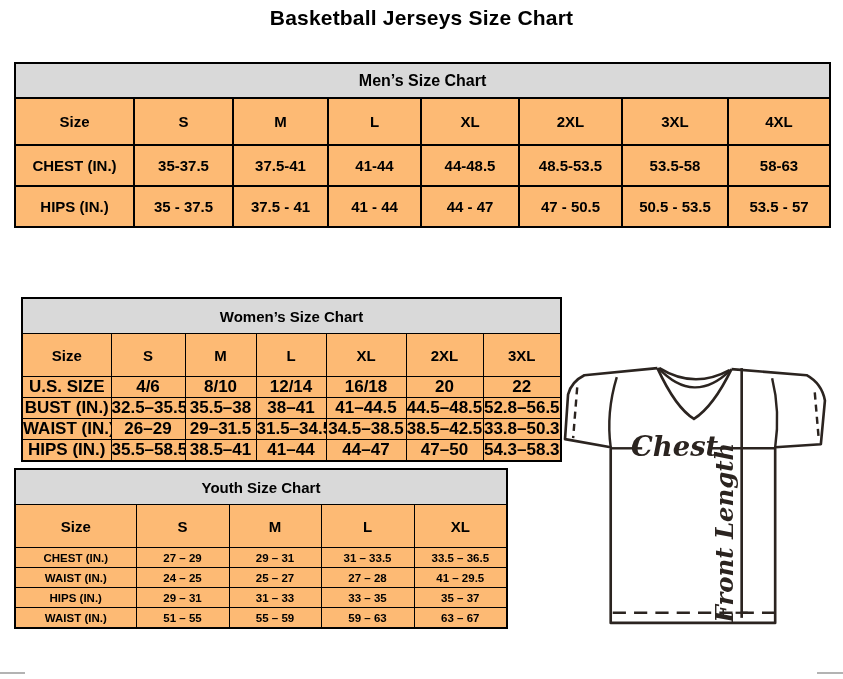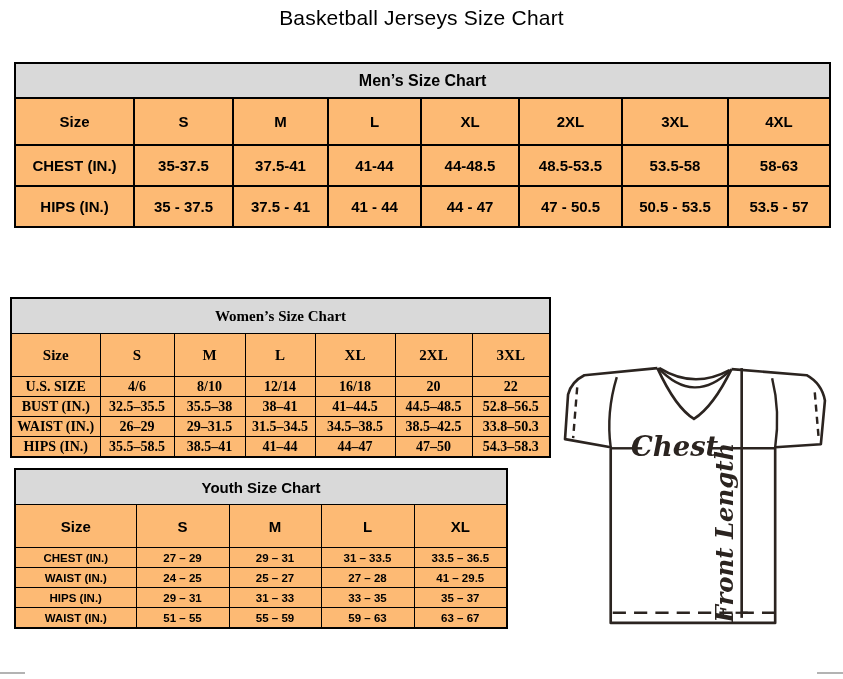--- a/index.html
+++ b/index.html
@@ -2,41 +2,41 @@
 <html style="--header_bg: #d9d9d9; --border: #000000; --diagram_stroke: #2b2420;"><head>
 <meta charset="utf-8">
 <style>
   html,body{margin:0;padding:0;background:#fff;}
   #canvas{
     position:relative;width:843px;height:679px;background:#ffffff;
     font-family:"Liberation Sans",sans-serif;overflow:hidden;color:#000;
   }
   .page-title{
     position:absolute;top:6px;left:0;width:100%;text-align:center;
-    font-size:21px;font-weight:normal;letter-spacing:.2px;
+    font-size:21px;font-weight:bold;letter-spacing:.2px;
   }
   table.size-chart{
     position:absolute;border-collapse:collapse;table-layout:fixed;background:#fdba74;
     border:2.5px solid #000;
   }
   table.size-chart td, table.size-chart th{
     border:2px solid #000;text-align:center;vertical-align:middle;
     font-weight:bold;padding:0;overflow:hidden;white-space:nowrap;
   }
   table.small td, table.small th{border-width:1.5px;}
   tr.caption-row td{background:var(--header_bg,#d9d9d9);font-size:16px;height:33px;}
   
   #mens-table{left:14px;top:62px;width:815px;}
   #mens-table tr.header-row th{height:45px;font-size:15px;}
   #mens-table tr.data-row td{height:39px;font-size:15px;}
   
-  #womens-table{left:10px;top:297px;width:539px;font-family:Liberation Serif, serif;}
+  #womens-table{left:21px;top:297px;width:539px;}
   #womens-table tr.caption-row td{height:34px;font-size:15px;}
   #womens-table tr.header-row th{height:42px;font-size:15px;}
-  #womens-table tr.data-row td{height:19px;font-size:14px;}
+  #womens-table tr.data-row td{height:19px;font-size:17px;}
   
   #youth-table{left:14px;top:468px;width:492px;}
   #youth-table tr.caption-row td{height:34px;font-size:15px;}
   #youth-table tr.header-row th{height:42px;font-size:15px;}
   #youth-table tr.data-row td{height:19px;font-size:11.5px;}
   
   #jersey-svg{position:absolute;left:558px;top:362px;width:278px;height:266px;}
   #jersey-svg path, #jersey-svg line{stroke:var(--diagram_stroke,#2b2420);fill:none;}
   #jersey-svg text{
     fill:var(--diagram_stroke,#2b2420);

